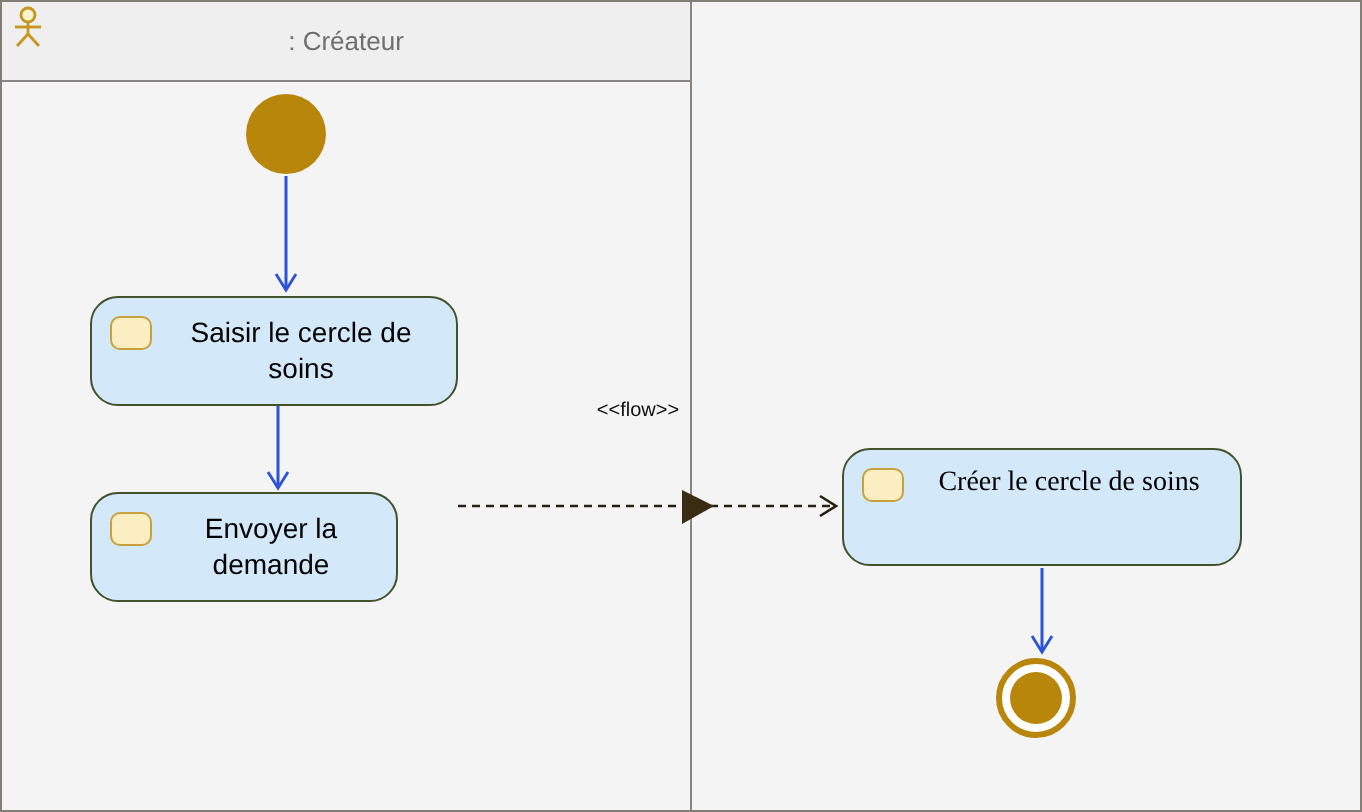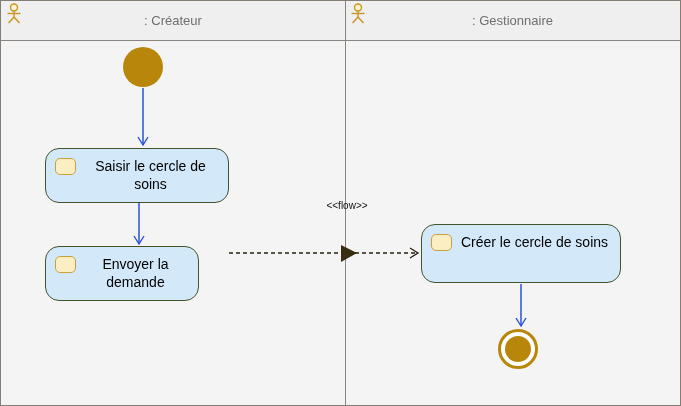--- a/index.html
+++ b/index.html
@@ -43,30 +43,30 @@
     position: absolute; z-index: 3;
     background: #d3e9fa;
     border: 1.5px solid #42532b;
     border-radius: 14px;
     display: flex; align-items: flex-start;
     padding: 8px 4px 0 9px; gap: 1px;
     font-size: 14px; color: #000;
   }
   #activity-1 { left: 44px;  top: 147px; width: 184px; height: 55px; }
   #activity-2 { left: 44px;  top: 245px; width: 154px; height: 55px; }
-  #activity-3 { left: 420px; top: 223px; width: 200px; height: 59px; }
+  #activity-3 { left: 420px; top: 223px; width: 200px; height: 59px; font-family: Liberation Serif, serif; }
   .act-icon {
     flex: none; width: 21px; height: 17px; margin-top: 1px;
     background: #fbeec2; border: 1.5px solid #c8a13c; border-radius: 5px;
   }
   .act-label { flex: 1; text-align: center; line-height: 1.3; }
 
   .flow-label {
     position: absolute; left: 223px; top: 199px; width: 190px;
-    text-align: center; z-index: 3; color: #111; margin-left: 28px;
+    text-align: center; z-index: 3; color: #111;
   }
   .flow-stereotype { font-size: 10px; }
   .flow-name { font-size: 14px; margin-top: 1px; }
 
   .final-node {
     position: absolute; left: 497px; top: 328px;
     width: 40px; height: 40px; border-radius: 50%;
     border: 3px solid #b8860b; background: #ffffff;
     display: flex; align-items: center; justify-content: center;
     z-index: 3;
@@ -84,32 +84,20 @@
         <circle cx="8" cy="4.5" r="3.5" fill="#fcf3cf"></circle>
         <line x1="8" y1="8" x2="8" y2="14"></line>
         <line x1="1.5" y1="10.5" x2="14.5" y2="10.5"></line>
         <line x1="8" y1="14" x2="2.5" y2="20"></line>
         <line x1="8" y1="14" x2="13.5" y2="20"></line>
       </g>
     </svg>
     <span class="lane-title">: Créateur</span>
   </div>
 
-  <div class="lane-header" id="lane-header-2">
-    <svg class="actor" width="16" height="21" viewBox="0 0 16 21">
-      <g stroke="#c8961e" stroke-width="1.4" fill="none">
-        <circle cx="8" cy="4.5" r="3.5" fill="#fcf3cf"></circle>
-        <line x1="8" y1="8" x2="8" y2="14"></line>
-        <line x1="1.5" y1="10.5" x2="14.5" y2="10.5"></line>
-        <line x1="8" y1="14" x2="2.5" y2="20"></line>
-        <line x1="8" y1="14" x2="13.5" y2="20"></line>
-      </g>
-    </svg>
-    <span class="lane-title">: Gestionnaire</span>
-  </div>
 
   <div class="lane-divider"></div>
 
   <svg id="edges" width="681" height="406">
 
     <line x1="142" y1="87" x2="142" y2="144" stroke-width="1.5" fill="none" stroke="#2b52d8"></line>
     <polyline points="137,136 142,144 147,136" stroke-width="1.4" fill="none" stroke="#2b52d8"></polyline>
 
     <line x1="138" y1="202" x2="138" y2="243" stroke-width="1.5" fill="none" stroke="#2b52d8"></line>
     <polyline points="133,235 138,243 143,235" stroke-width="1.4" fill="none" stroke="#2b52d8"></polyline>

